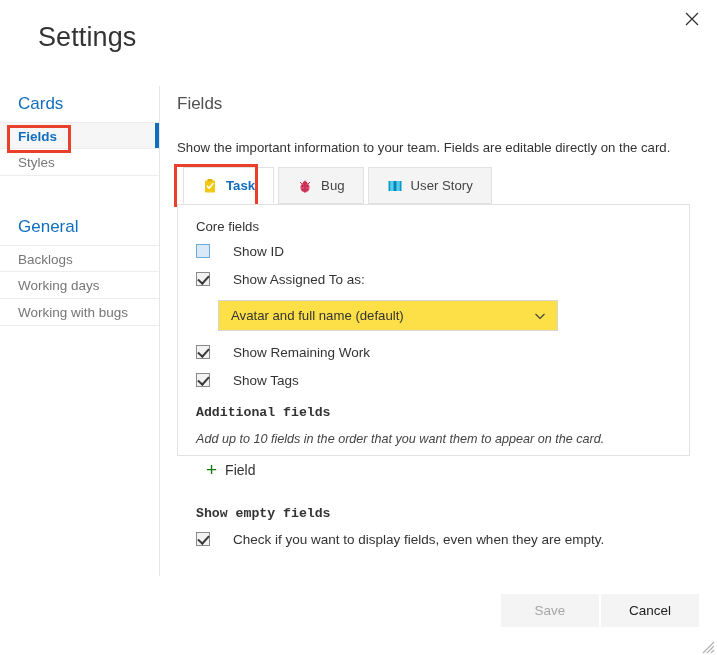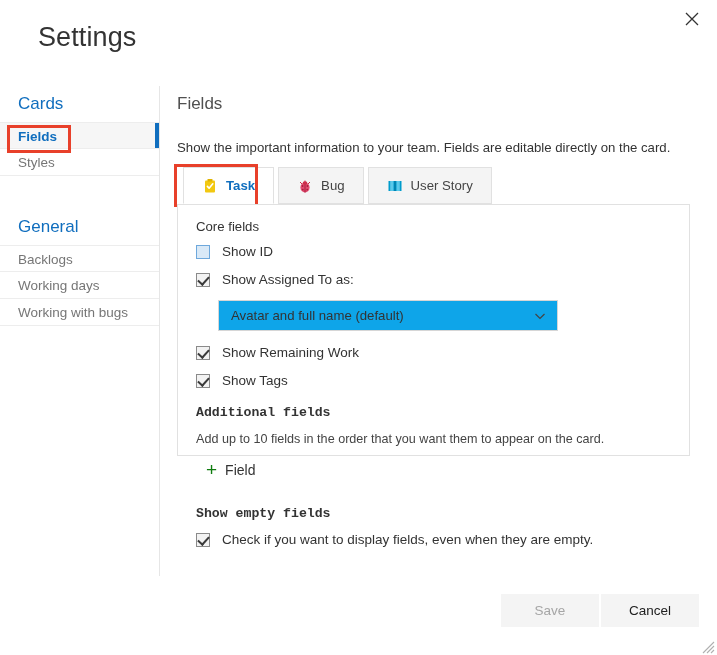--- a/index.html
+++ b/index.html
@@ -188,22 +188,22 @@
 
   .section-label {
     font-size: 13.2px;
     color: #333333;
     margin-bottom: 10px;
   }
   .section-label.bold { font-weight: bold; font-family: Liberation Mono, monospace; }
 
   .chk-row {
     display: flex;
-    align-items: flex-end;
-    gap: 12px;
+    align-items: flex-start;
+    gap: 23px;
     margin-bottom: 13px;
     font-size: 13.5px;
     color: #333333;
     cursor: pointer;
   }
   .chk {
     width: 14px;
     height: 14px;
     box-sizing: border-box;
     flex: none;
@@ -234,21 +234,21 @@
     margin: 0 0 14px 22px;
     width: 340px;
     height: 31px;
     border: 1px solid #d6d6d6;
     box-sizing: border-box;
     display: flex;
     align-items: center;
     padding: 0 10px 0 12px;
     font-size: 13.2px;
     color: #333333;
-    background: #0ea5e9;
+    background: #fde047;
     cursor: pointer;
     justify-content: space-between;
   }
   .chevron { width: 14px; height: 14px; flex: none; }
 
   .sub-desc {
     font-size: 12.6px;
     color: #444444;
     margin: -6px 0 10px 0;
   }
@@ -417,21 +417,21 @@
           <span class="chk checked"></span>
           <span>Show Remaining Work</span>
         </div>
 
         <div class="chk-row">
           <span class="chk checked"></span>
           <span>Show Tags</span>
         </div>
 
         <div class="section-label bold" style="margin-bottom:3px;margin-top:17px;">Additional fields</div>
-        <div class="sub-desc" style="margin-top:12px;">Add up to 10 fields in the order that you want them to appear on the card.</div>
+        <div class="sub-desc" style="margin-top:12px;font-style:italic;">Add up to 10 fields in the order that you want them to appear on the card.</div>
 
         <div class="add-field">
           <span class="plus">+</span>
           <span>Field</span>
         </div>
 
         <div class="spacer-26"></div>
 
         <div class="section-label bold" style="margin-bottom:11px;">Show empty fields</div>
 

